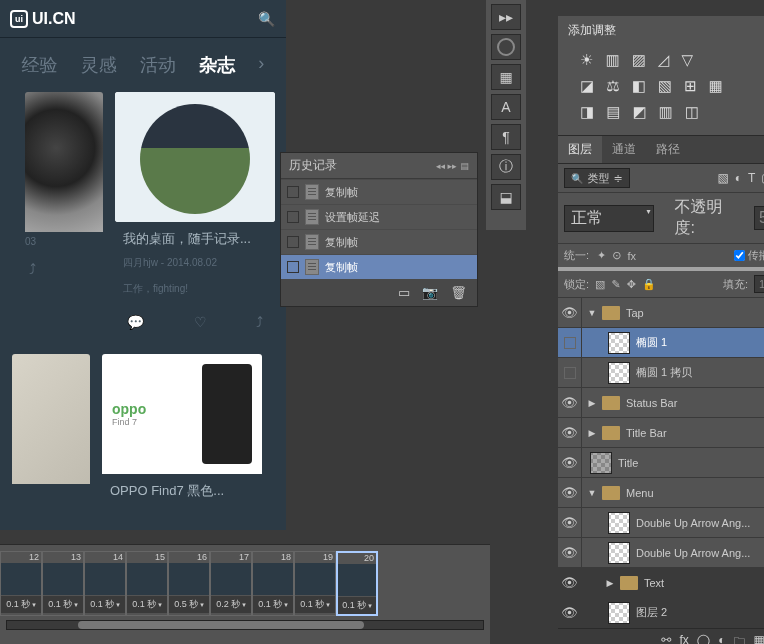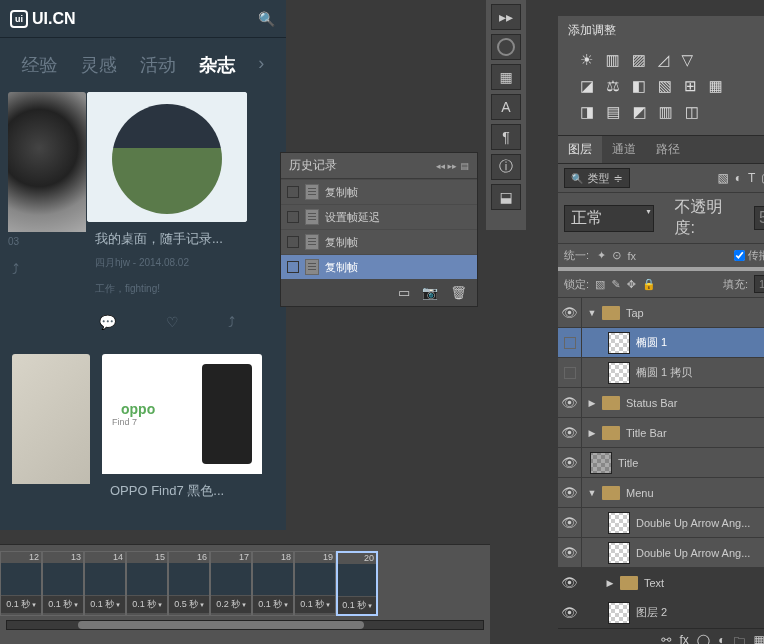--- a/index.html
+++ b/index.html
@@ -9,36 +9,36 @@
 .browser { position: absolute; left: 0; top: 0; width: 286px; height: 530px; background: #2c3a45; color: #b8c5d0; }
 .browser-header { height: 38px; display: flex; align-items: center; padding: 0 10px; border-bottom: 1px solid #1a252e; }
 .logo { font-size: 16px; font-weight: bold; color: #fff; display: flex; align-items: center; gap: 4px; }
 .logo-icon { width: 18px; height: 18px; border: 2px solid #fff; border-radius: 4px; display: flex; align-items: center; justify-content: center; font-size: 9px; }
 .search-ic { margin-left: auto; color: #6a7a88; font-size: 14px; }
 .nav { display: flex; justify-content: space-around; padding: 15px 10px; font-size: 18px; }
 .nav-item { color: #6a7a88; }
 .nav-item.active { color: #fff; font-weight: bold; }
 .nav-arrow { color: #6a7a88; }
 
-.cards { display: flex; gap: 1px; padding: 0 8px; }
+.cards { display: flex; gap: 12px; padding: 0 25px; }
 .card-col { width: 78px; }
 .card-main { width: 160px; background: #fff; border-radius: 3px; overflow: hidden; }
 .thumb-watch { width: 78px; height: 140px; background: radial-gradient(circle at 40% 40%, #444 0%, #222 40%, #888 70%, #aaa 100%); border-radius: 3px 3px 0 0; }
 .thumb-desk { width: 160px; height: 130px; background: #e8f0f4; position: relative; }
 .desk-circle { position: absolute; top: 12px; left: 50%; transform: translateX(-50%); width: 110px; height: 110px; border-radius: 50%; background: linear-gradient(#2a3440 0 40%, #5a7a4a 40%); }
 .card-text { color: #5a6a78; font-size: 10px; padding: 4px 0; }
 .card-title { color: #aab8c2; font-size: 13px; padding-bottom: 4px; }
 .card-desc { color: #5a6a78; font-size: 10px; padding: 8px 0; }
 .card-actions { display: flex; justify-content: space-between; padding: 10px 4px 4px; color: #5a6a78; font-size: 14px; }
 .card-meta { padding: 8px; background: #2c3a45; }
 
 .card2 { margin-top: 12px; display: flex; gap: 12px; padding: 0 12px; }
 .thumb-sketch { width: 78px; height: 130px; background: linear-gradient(135deg, #d8d4c8, #c0bcb0); border-radius: 3px 3px 0 0; }
 .thumb-oppo { width: 160px; height: 120px; background: #fff; border-radius: 3px 3px 0 0; display: flex; align-items: center; padding: 10px; gap: 8px; }
-.oppo-txt { color: #5aaa5a; font-size: 14px; font-weight: bold; margin-left: 9px; }
+.oppo-txt { color: #5aaa5a; font-size: 14px; font-weight: bold; }
 .oppo-phone { width: 50px; height: 100px; background: #222; border-radius: 4px; margin-left: auto; }
 
 
 .mid { position: absolute; left: 286px; top: 0; width: 200px; height: 530px; background: #3a3a3a; }
 
 
 .history { position: absolute; left: 280px; top: 152px; width: 198px; background: #535353; border: 1px solid #2a2a2a; font-size: 11px; }
 .history-header { background: #535353; padding: 4px 8px; display: flex; align-items: center; border-bottom: 1px solid #3a3a3a; font-size: 12px; }
 .history-gly { margin-left: auto; display: flex; gap: 4px; color: #aaa; font-size: 9px; }
 .history-item { display: flex; align-items: center; padding: 4px 6px; gap: 6px; border-top: 1px solid #4a4a4a; }

